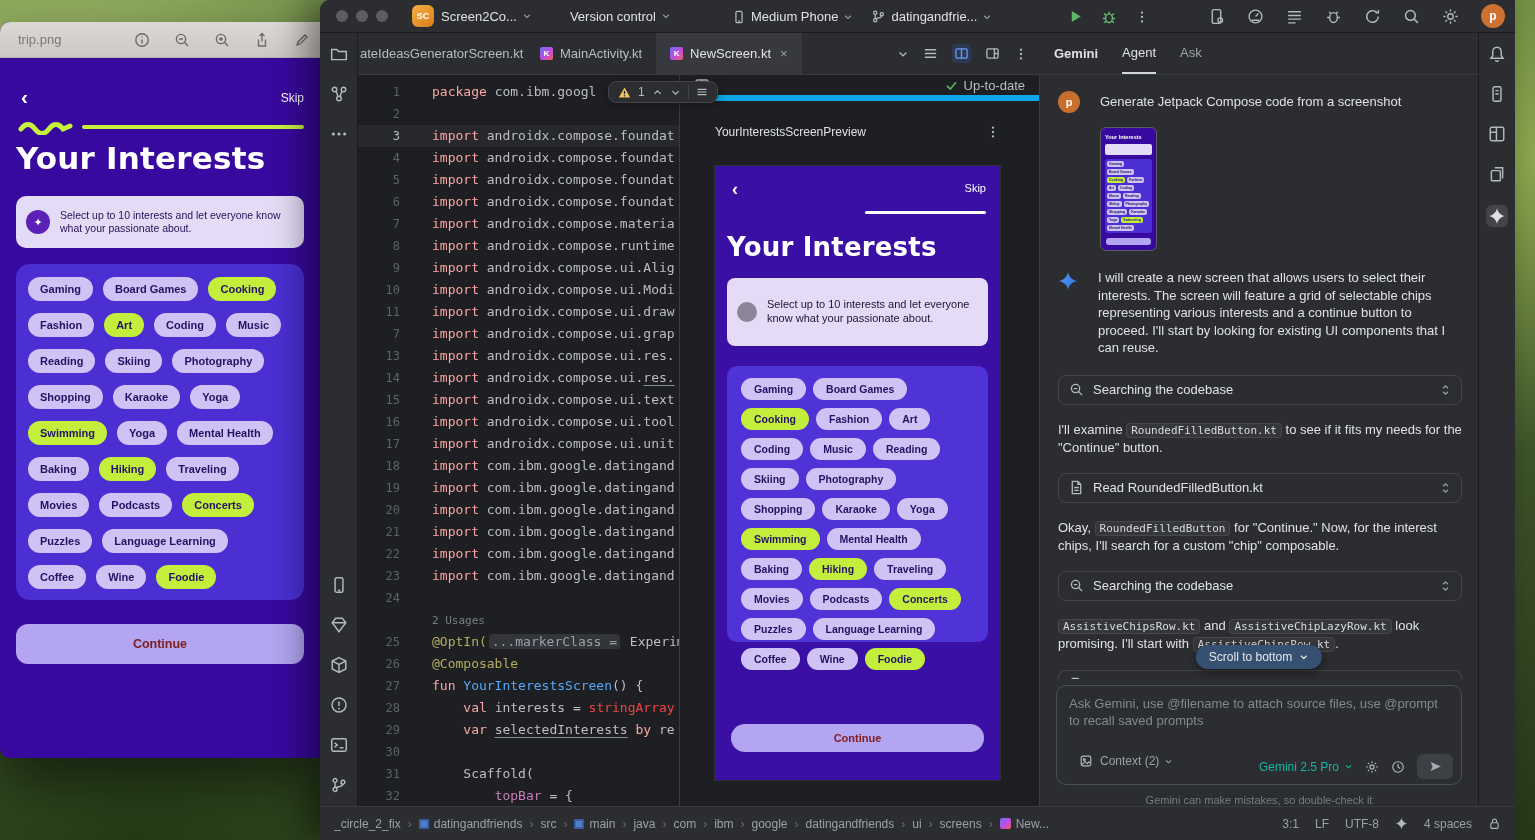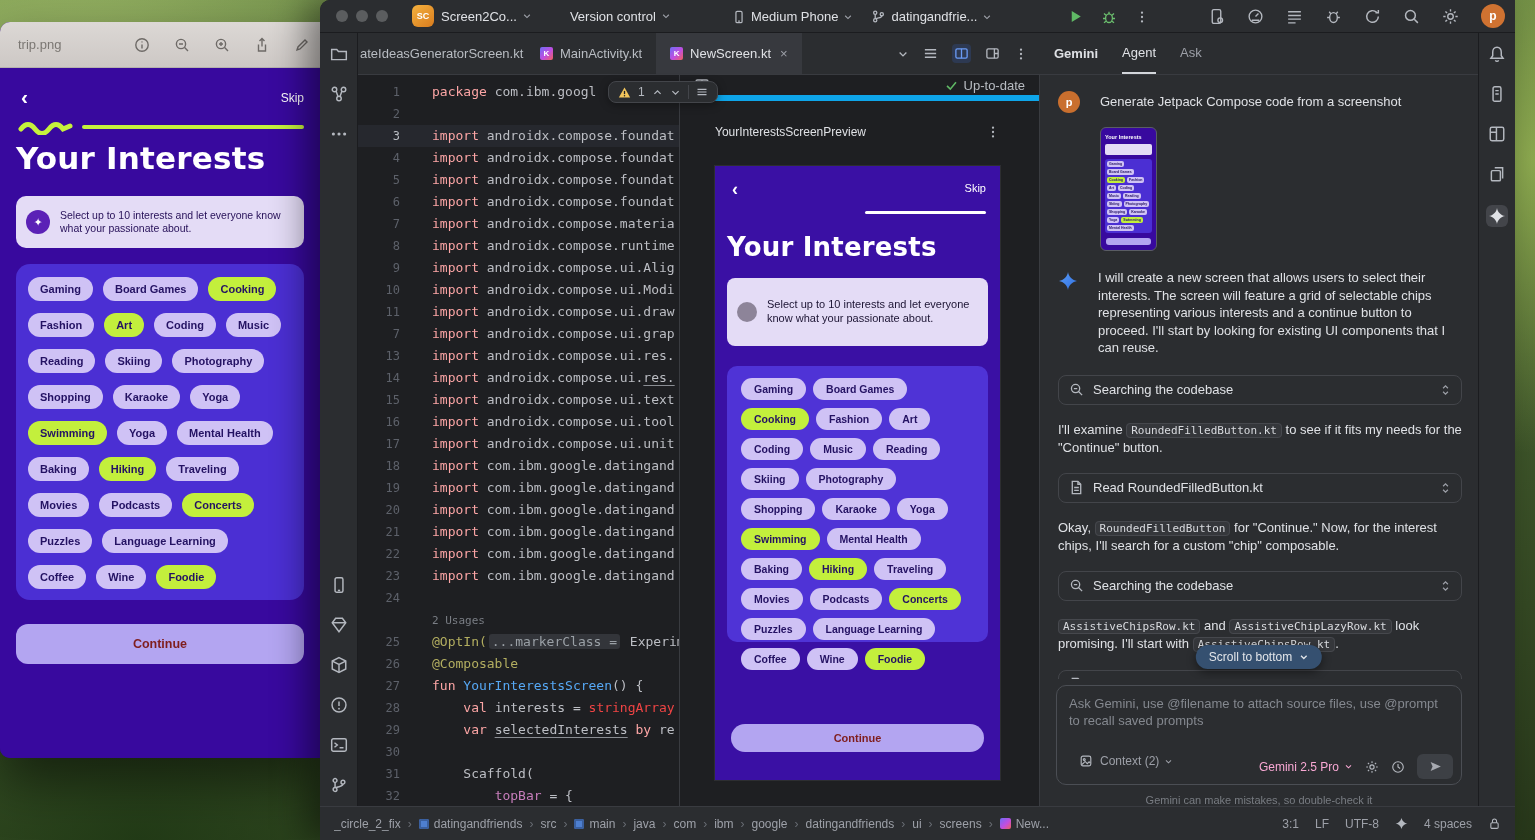--- a/index.html
+++ b/index.html
@@ -12,21 +12,21 @@
       radial-gradient(600px 420px at 140px 840px, rgba(30,55,20,.85), transparent 75%),
       linear-gradient(165deg,#7c9a52 0%,#5d7a3e 30%,#41592c 62%,#27371a 100%);
     position:relative;
   }
   .i{display:inline-block;vertical-align:middle}
   svg{display:block}
 
   
   .trip{position:absolute;left:0;top:22px;width:320px;height:736px;border-radius:10px 0 0 10px;
     overflow:hidden;box-shadow:0 22px 50px rgba(0,0,0,.5);background:#38099e}
-  .trip-bar{height:46px;background:linear-gradient(#dcd8d5,#cdc8c5);border-bottom:1px solid #b5b1ae;
+  .trip-bar{height:36px;background:linear-gradient(#dcd8d5,#cdc8c5);border-bottom:1px solid #b5b1ae;
     display:flex;align-items:center;padding:0 10px 0 18px;color:#6e6a67}
   .trip-title{font-size:13px;color:#7b7773}
   .trip-tools{margin-left:auto;display:flex;align-items:center;gap:24px;color:#6e6a67}
   .trip-img{position:absolute;inset:46px 0 0 0;background:#38099e}
 
   
   .scr{position:absolute;inset:0;color:#fff}
   .scr-back{position:absolute;font-weight:700;color:#fff;line-height:1}
   .scr-skip{position:absolute;color:#fff}
   .scr-bar{position:absolute;border-radius:3px}
@@ -848,21 +848,21 @@
               <path d="M3.5 12l3.5-3.5 2.5 2.5 2-2 1.5 1.5"></path>
             </svg>
         </span>
         <span class="hdr-item" style="color:#9da0a8;font-size:12px">
           <span>Context (2)</span>
           <svg width="9" height="9" viewBox="0 0 16 16" fill="none" stroke="currentColor" stroke-width="1.8">
               <path d="M3.5 6L8 10.5 12.5 6"></path>
             </svg>
         </span>
         <span class="gm-comp-right">
-          <span class="hdr-item" style="color:#f9a8d4;font-size:12px">
+          <span class="hdr-item" style="color:#14b8a6;font-size:12px">
             <span>Gemini 2.5 Pro</span>
             <svg width="9" height="9" viewBox="0 0 16 16" fill="none" stroke="currentColor" stroke-width="1.8">
                 <path d="M3.5 6L8 10.5 12.5 6"></path>
               </svg>
           </span>
           <span class="i ico">
             <svg width="14" height="14" viewBox="0 0 16 16" fill="none" stroke="currentColor" stroke-width="1.3">
                 <circle cx="8" cy="8" r="2.4"></circle>
                 <path d="M8 1.4v2M8 12.6v2M1.4 8h2M12.6 8h2M3.3 3.3l1.4 1.4M11.3 11.3l1.4 1.4M12.7 3.3l-1.4 1.4M4.7 11.3l-1.4 1.4"></path>
               </svg>

